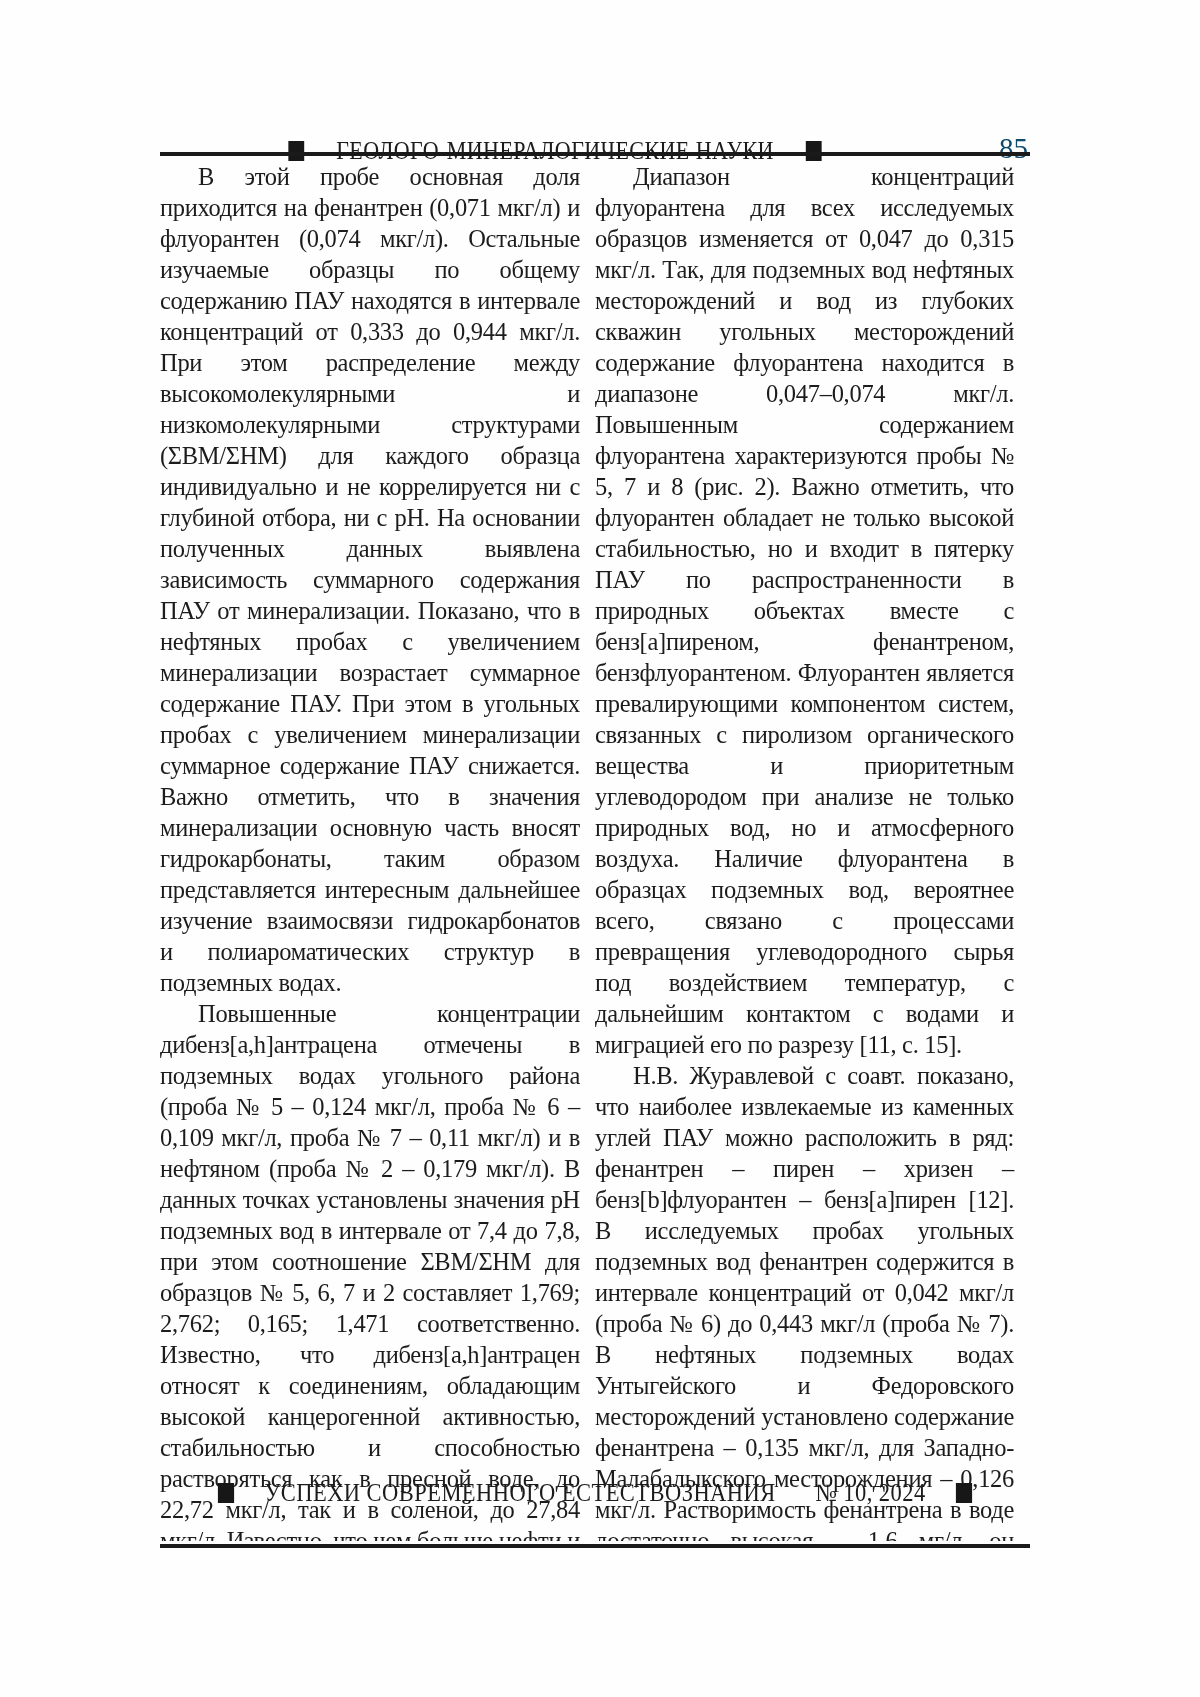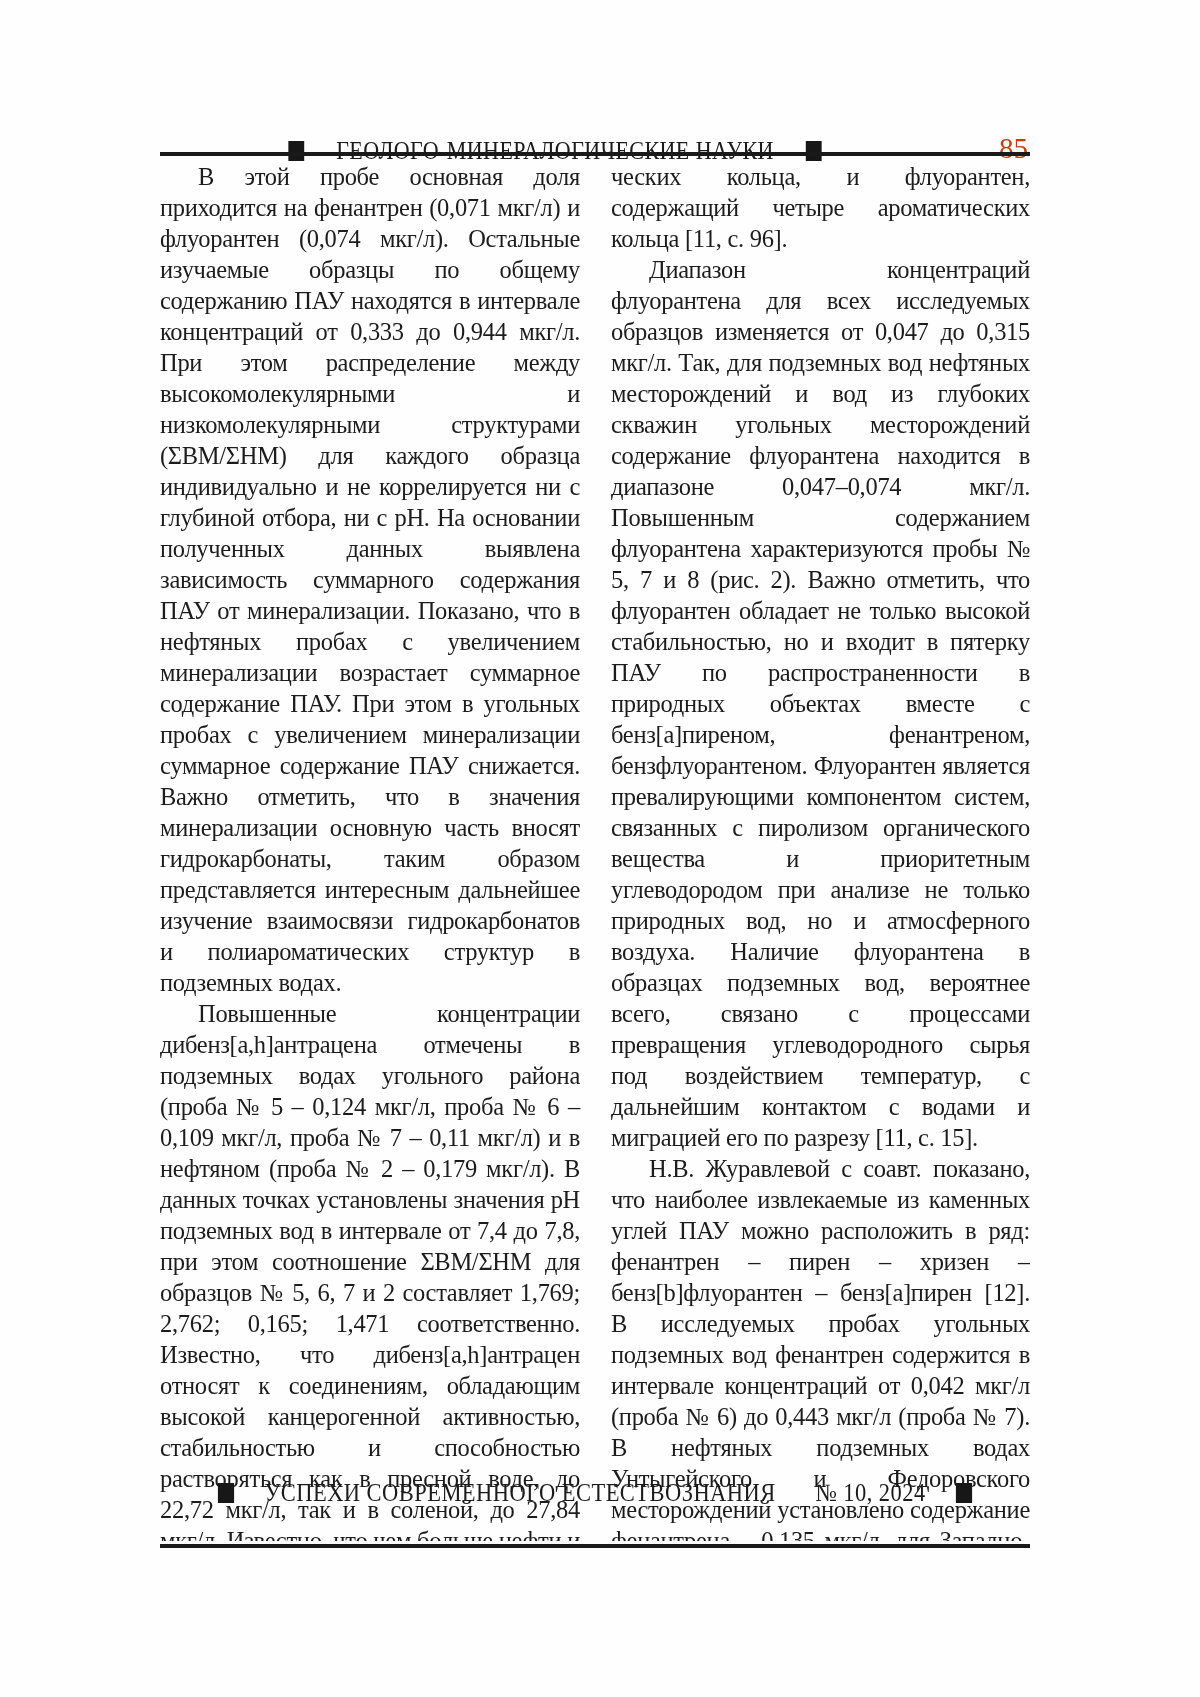--- a/index.html
+++ b/index.html
@@ -25,33 +25,33 @@
     transform: scaleX(0.88); transform-origin: center;
   }
   .sq {
     display: inline-block; width: 18px; height: 20px;
     background: #171717; flex: 0 0 auto;
   }
   .header-title {
     font-size: 25px; letter-spacing: 0.5px; white-space: nowrap; color: #1b1b1b;
   }
   .page-number {
-    position: absolute; right: 2px; top: -2px; font-size: 29px; color: #c2410c;
+    position: absolute; right: 2px; top: -2px; font-size: 29px; color: #0c4a6e;
   }
   
   .rule {
     position: absolute; left: 160px; width: 870px; height: 4px;
     background: #1a1a1a;
   }
   .rule-top { top: 152px; }
   .rule-bottom { top: 1544px; }
   
   .columns {
     position: absolute; top: 161px; left: 160px; width: 870px; height: 1380px;
-    display: flex; gap: 31px; overflow: hidden;
+    display: flex; gap: 15px; overflow: hidden;
   }
   .col { width: 420px; flex: 0 0 auto; }
   .col:last-child { width: 419px; }
   .col p {
     margin: 0; padding: 0;
     text-align: justify;
     font-size: 24.5px; line-height: 31px;
     letter-spacing: -0.3px;
     color: #1c1c1c;
   }
@@ -90,21 +90,20 @@
 
   <div class="rule rule-top"></div>
 
   <div class="columns">
     <div class="col">
       <p class="indent">В этой пробе основная доля приходится на фенантрен (0,071 мкг/л) и флуорантен (0,074 мкг/л). Остальные изучаемые образцы по общему содержанию ПАУ находятся в интервале концентраций от 0,333 до 0,944 мкг/л. При этом распределение между высокомолекулярными и низкомолекулярными структурами (ΣВМ/ΣНМ) для каждого образца индивидуально и не коррелируется ни с глубиной отбора, ни с рН. На основании полученных данных выявлена зависимость суммарного содержания ПАУ от минерализации. Показано, что в нефтяных пробах с увеличением минерализации возрастает суммарное содержание ПАУ. При этом в угольных пробах с увеличением минерализации суммарное содержание ПАУ снижается. Важно отметить, что в значения минерализации основную часть вносят гидрокарбонаты, таким образом представляется интересным дальнейшее изучение взаимосвязи гидрокарбонатов и полиароматических структур в подземных водах.</p>
       <p class="indent">Повышенные концентрации дибенз[a,h]антрацена отмечены в подземных водах угольного района (проба № 5 – 0,124 мкг/л, проба № 6 – 0,109 мкг/л, проба № 7 – 0,11 мкг/л) и в нефтяном (проба № 2 – 0,179 мкг/л). В данных точках установлены значения рН подземных вод в интервале от 7,4 до 7,8, при этом соотношение ΣВМ/ΣНМ для образцов № 5, 6, 7 и 2 составляет 1,769; 2,762; 0,165; 1,471 соответственно. Известно, что дибенз[a,h]антрацен относят к соединениям, обладающим высокой канцерогенной активностью, стабильностью и способностью растворяться как в пресной воде, до 22,72 мкг/л, так и в соленой, до 27,84 мкг/л. Известно, что чем больше нефти и нефтепродуктов находится в водной фазе, тем больше токсичных и канцерогенных ПАУ может находиться в воде в растворенном состоянии. Наличие дибенз[a,h]антрацена в подземных водах связывают с эндогенными геологическими процессами, происходящими внутри Земли за счет энергии, выделяемой в процессе преобразования вещества [11, с. 85, 89].</p>
 
     </div>
     <div class="col">
-      <p class="noindent">ческих кольца, и флуорантен, содержащий четыре ароматических кольца [11, с. 96].</p>
       <p class="indent">Диапазон концентраций флуорантена для всех исследуемых образцов изменяется от 0,047 до 0,315 мкг/л. Так, для подземных вод нефтяных месторождений и вод из глубоких скважин угольных месторождений содержание флуорантена находится в диапазоне 0,047–0,074 мкг/л. Повышенным содержанием флуорантена характеризуются пробы № 5, 7 и 8 (рис. 2). Важно отметить, что флуорантен обладает не только высокой стабильностью, но и входит в пятерку ПАУ по распространенности в природных объектах вместе с бенз[а]пиреном, фенантреном, бензфлуорантеном. Флуорантен является превалирующими компонентом систем, связанных с пиролизом органического вещества и приоритетным углеводородом при анализе не только природных вод, но и атмосферного воздуха. Наличие флуорантена в образцах подземных вод, вероятнее всего, связано с процессами превращения углеводородного сырья под воздействием температур, с дальнейшим контактом с водами и миграцией его по разрезу [11, с. 15].</p>
       <p class="indent">Н.В. Журавлевой с соавт. показано, что наиболее извлекаемые из каменных углей ПАУ можно расположить в ряд: фенантрен – пирен – хризен – бенз[b]флуорантен – бенз[а]пирен [12]. В исследуемых пробах угольных подземных вод фенантрен содержится в интервале концентраций от 0,042 мкг/л (проба № 6) до 0,443 мкг/л (проба № 7). В нефтяных подземных водах Унтыгейского и Федоровского месторождений установлено содержание фенантрена – 0,135 мкг/л, для Западно-Малабалыкского месторождения – 0,126 мкг/л. Растворимость фенантрена в воде достаточно высокая – 1,6 мг/л, он обнаружен практически во всех марках добываемых углей и нефтей, поэтому его содержание в подземных нефтяных и угольных водах, вероятно, связано не только с растворимостью в подземных водах, но и с диффузией потока органических веществ из нефтегазовой или угольной залежи.</p>
 
     </div>
   </div>
 
   <div class="rule rule-bottom"></div>
 
   <div class="footer">
     <div class="footer-center">

